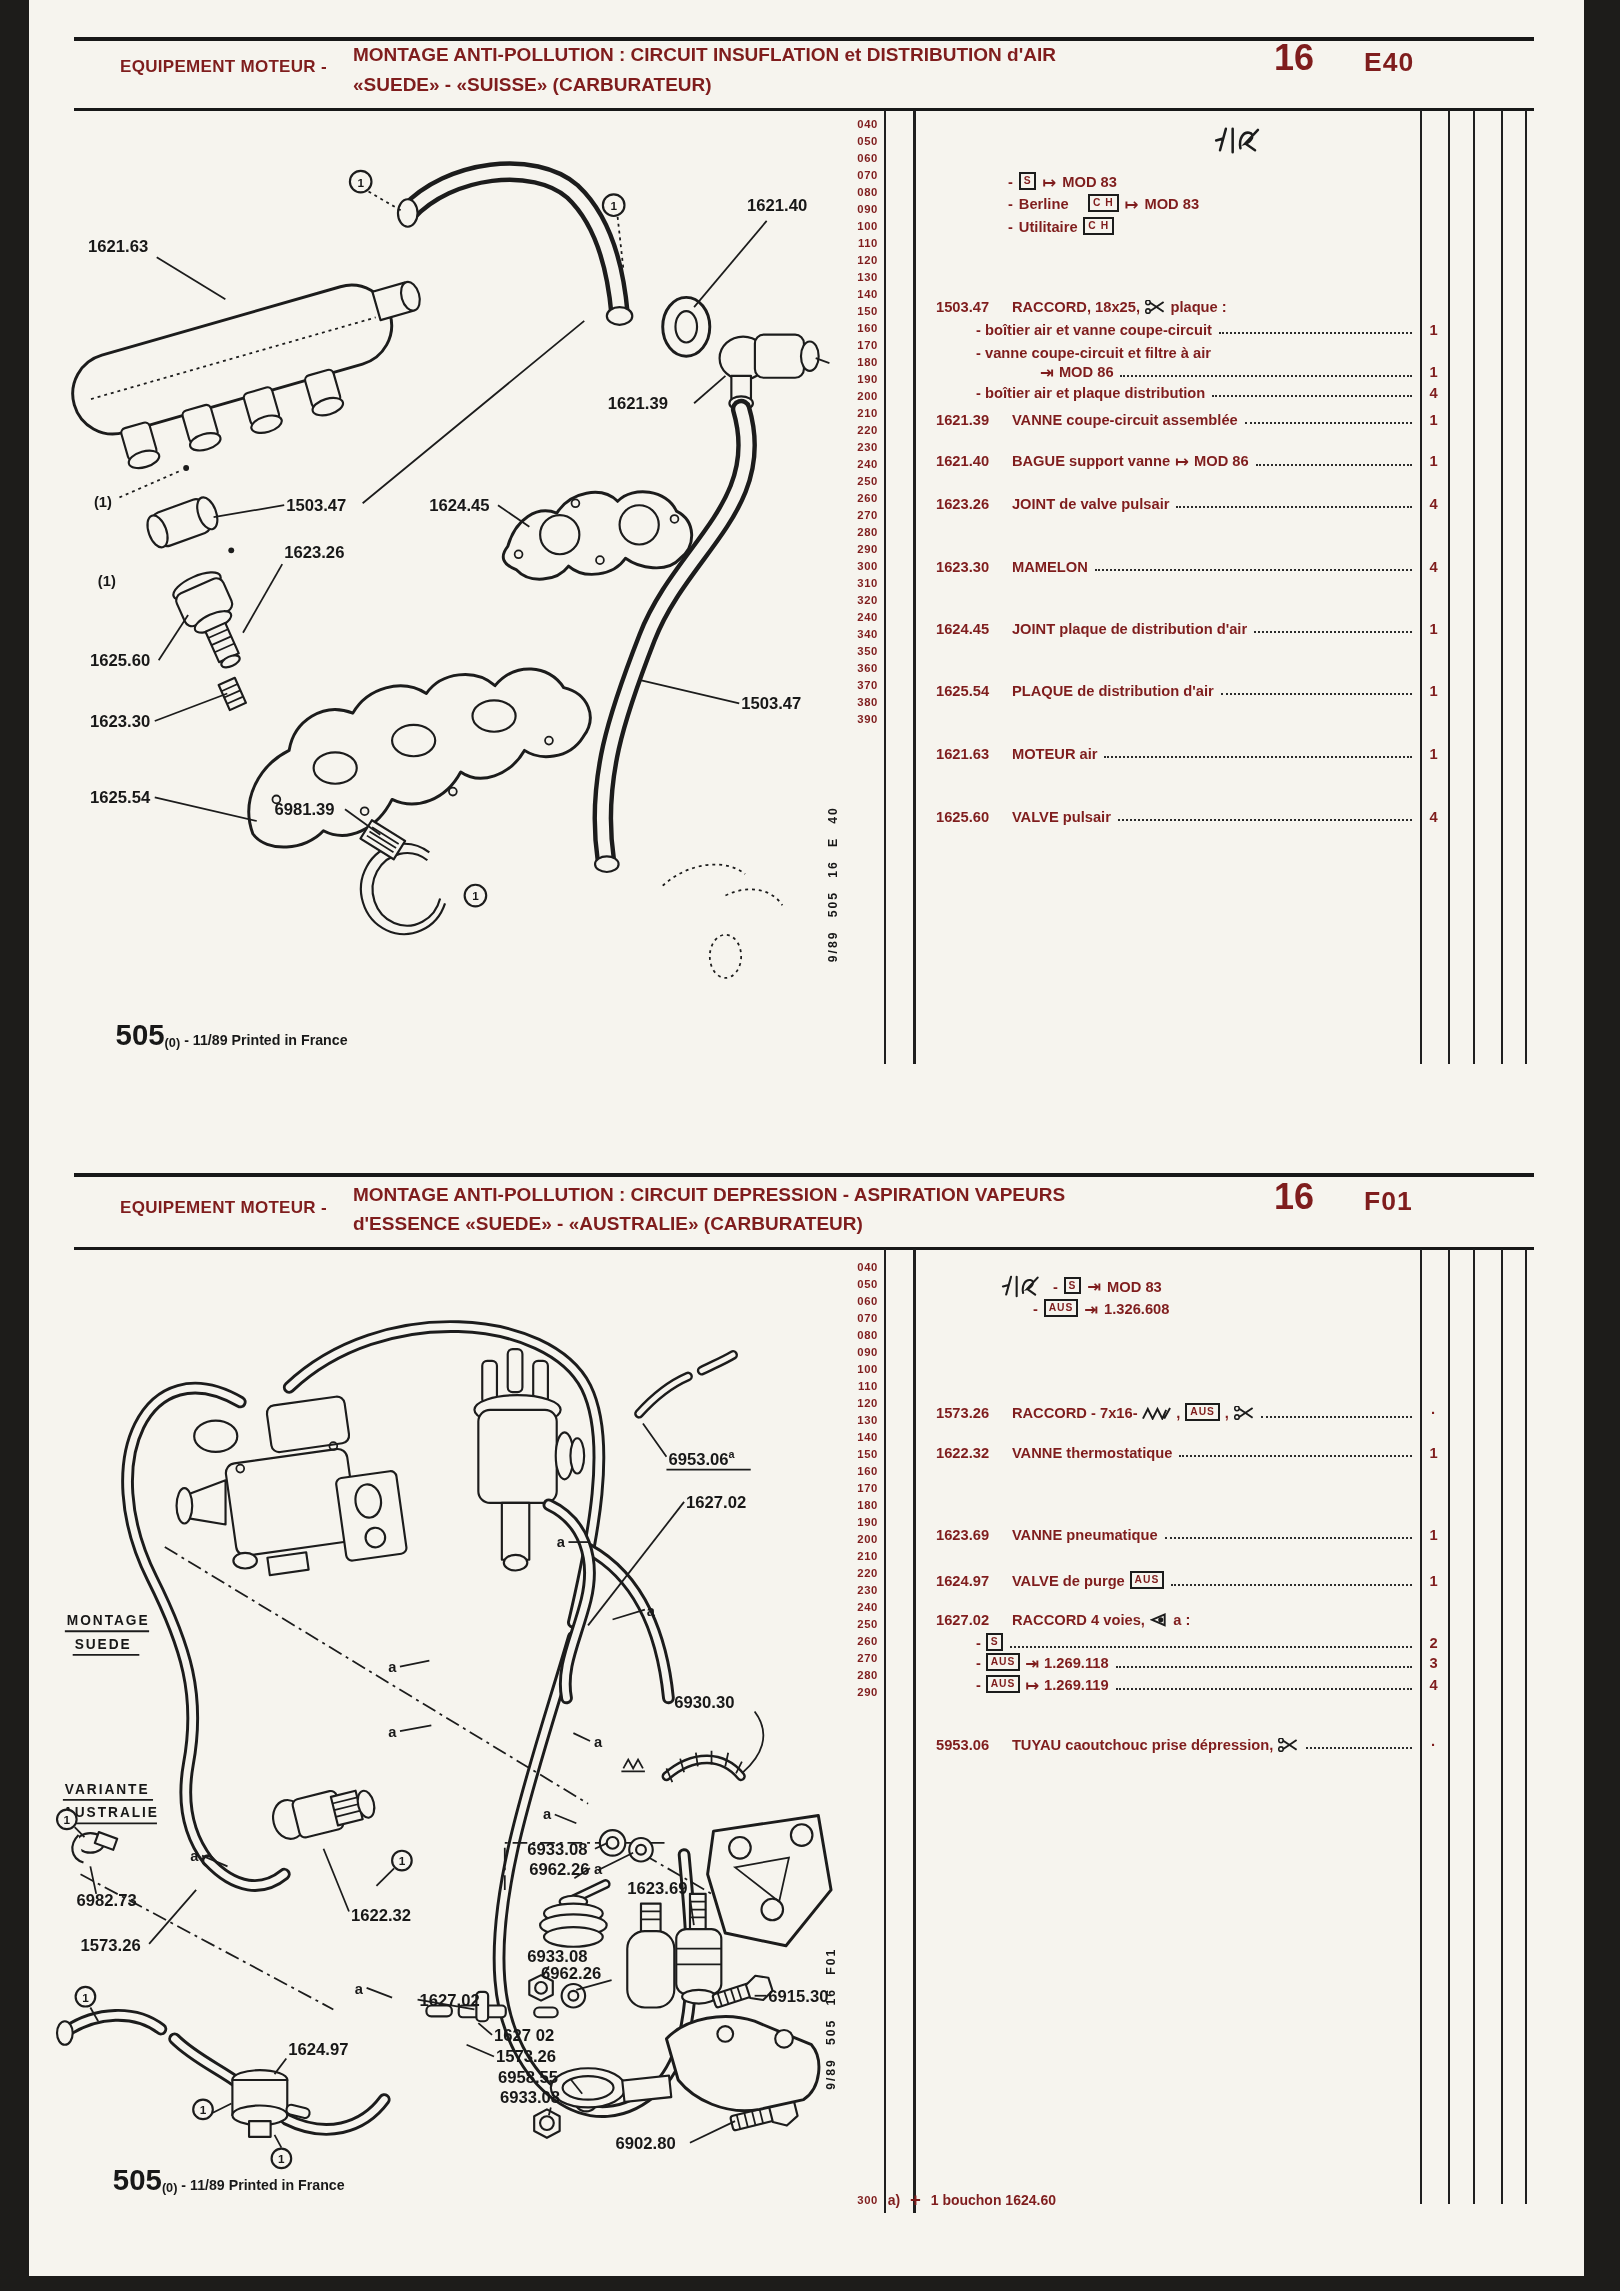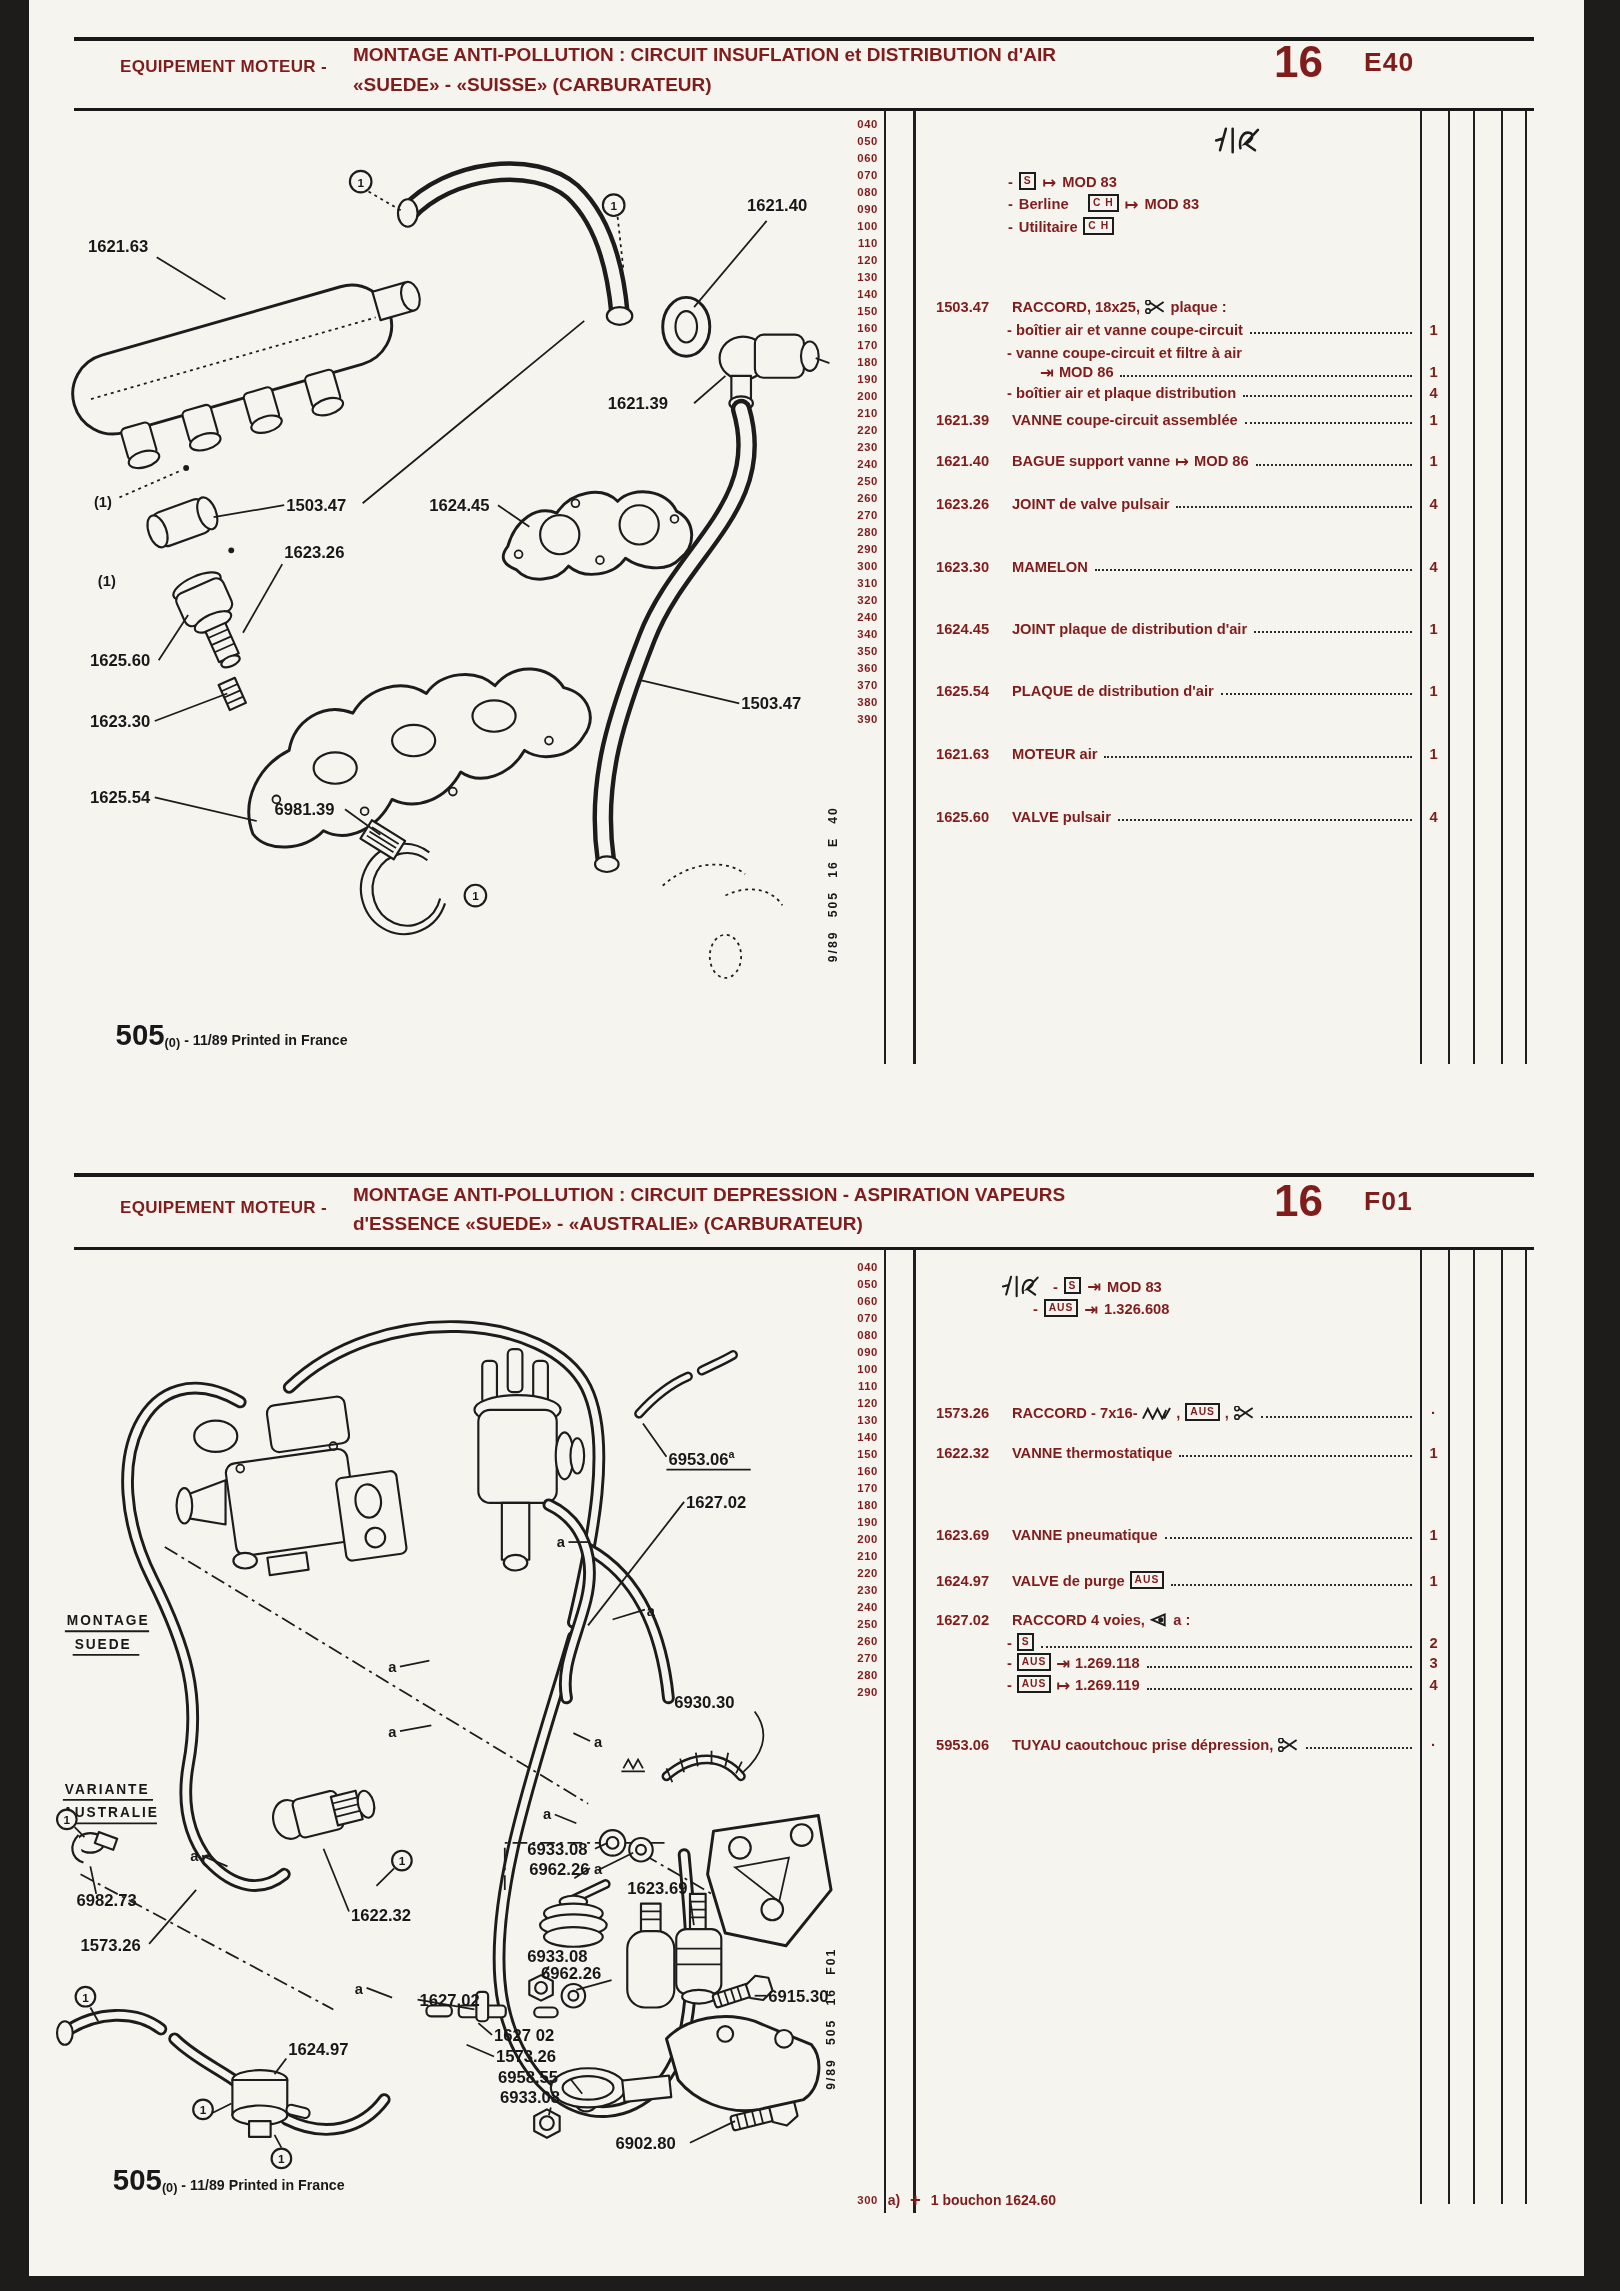--- a/index.html
+++ b/index.html
@@ -5,31 +5,31 @@
   html,body{margin:0;padding:0;background:#3a3a3a}
   .page{position:relative;width:1620px;height:2292px;margin:0 auto;background:#f6f4ee;
         font-family:"Liberation Sans",sans-serif;color:#7f1d1d;overflow:hidden}
   .band{position:absolute;background:#1d1c1a}
   .hr{position:absolute;background:#181818}
   .vl{position:absolute;background:#1f1f1f;width:2px}
   .vl.th{width:2.9px}
   
   .sec{position:absolute;font-size:17px;font-weight:700;letter-spacing:0.3px;white-space:nowrap}
   .ttl{position:absolute;font-size:19px;font-weight:700;white-space:nowrap}
-  .pgnum{position:absolute;font-size:44px;font-weight:700}
+  .pgnum{position:absolute;font-size:36px;font-weight:700}
   .pgcode{position:absolute;font-size:26.5px;font-weight:600;letter-spacing:1px}
   
   .idxcol{position:absolute;left:843px;width:35px;text-align:right;font-weight:700;
           font-size:11.3px;line-height:17px;letter-spacing:0.6px}
   .idxcol span{display:block}
   
   .row{position:absolute;left:936px;width:512px;display:flex;align-items:center;
        font-weight:700;font-size:14.7px;white-space:nowrap;gap:4.9px}
   .pn{width:71px;flex:none}
-  .ind{margin-left:71px}
+  .ind{margin-left:40px}
   .ind2{margin-left:104px}
   .leader{flex:1;min-width:11.8px;border-bottom:2px dotted #2b2b2b;align-self:flex-end;margin:0 2px 3.9px 2px}
   .qty{flex:none;width:29px;text-align:center}
   .vbox{display:inline-block;border:2.2px solid #1c1c1c;padding:0 2.9px;font-size:10.3px;
         font-weight:700;line-height:13.7px;letter-spacing:1px;transform:translateY(-1px)}
   .arr{font-family:"DejaVu Sans",sans-serif;font-weight:700;font-size:16.7px;line-height:1}
   .legend{position:absolute;display:flex;align-items:center;gap:5.9px;font-weight:700;font-size:14.7px;white-space:nowrap}
   .icon{display:inline-block;vertical-align:middle}
   
   .footnote{position:absolute;display:flex;align-items:center;font-weight:700;font-size:14px;gap:9.8px}

